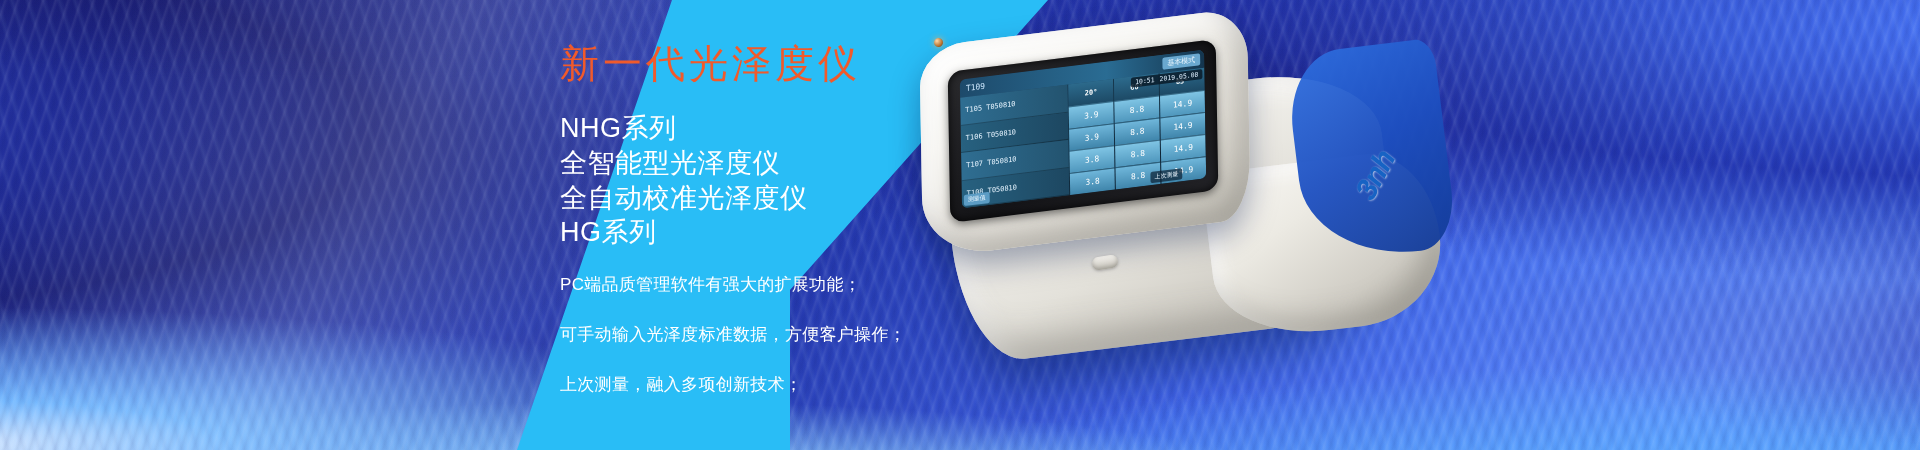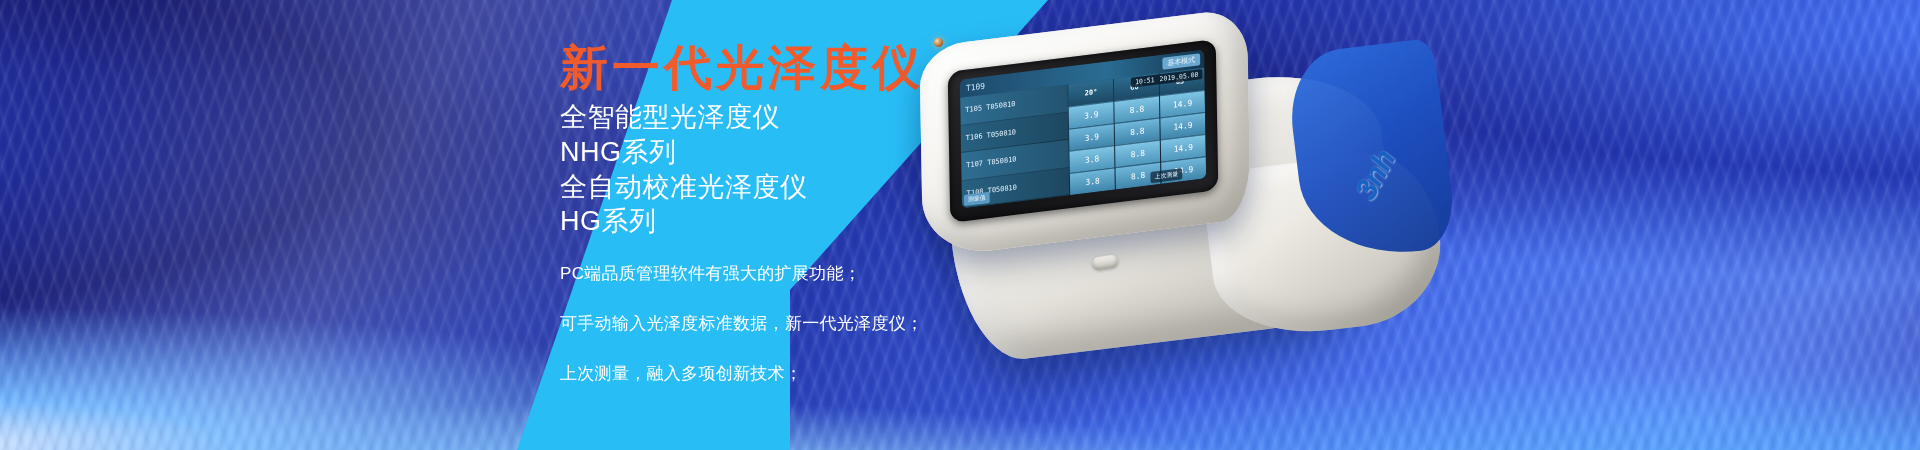--- a/index.html
+++ b/index.html
@@ -62,22 +62,22 @@
   
   .cyan-panel{
     position:absolute;inset:0;
     background:#29bdf6;
     clip-path:polygon(672px 0, 1048px 0, 790px 290px, 790px 450px, 517px 450px);
   }
 
   
   .copy{position:absolute;left:560px;top:44px;width:640px;}
   .headline{
-    font-size:48px;font-weight:bold;color:#f15a2b;letter-spacing:4px;
-    line-height:1;margin:0 0 8px 0;white-space:nowrap;
+    font-size:39px;font-weight:normal;color:#f15a2b;letter-spacing:4px;
+    line-height:1;margin:0 0 28px 0;white-space:nowrap;
   }
   .sublist{margin:0;padding:0;list-style:none;}
   .sublist li{
     font-size:27px;color:#ffffff;line-height:1.29;white-space:nowrap;letter-spacing:.5px;
   }
   .features{margin:18px 0 0 0;padding:0;list-style:none;}
   .features li{
     font-size:17px;color:#ffffff;line-height:1.7;white-space:nowrap;letter-spacing:.3px;margin-top:21px;
   }
 
@@ -202,28 +202,28 @@
     <div class="layer l3"></div>
     <div class="layer l4"></div>
     <div class="layer l6"></div>
   </div>
 
   <div class="cyan-panel"></div>
 
   <div class="copy">
     <h1 class="headline">新一代光泽度仪</h1>
     <ul class="sublist">
+      <li>NHG系列</li>
       <li>全智能型光泽度仪</li>
-      <li>NHG系列</li>
       <li>全自动校准光泽度仪</li>
       <li>HG系列</li>
     </ul>
     <ul class="features">
       <li>PC端品质管理软件有强大的扩展功能；</li>
-      <li>可手动输入光泽度标准数据，新一代光泽度仪；</li>
+      <li>可手动输入光泽度标准数据，方便客户操作；</li>
       <li>上次测量，融入多项创新技术；</li>
     </ul>
   </div>
 
   <div class="device">
     <div class="body-shell"></div>
     <div class="nose"></div>
     <div class="blue-stripe"></div>
     <div class="head"></div>
     <div class="led"></div>

